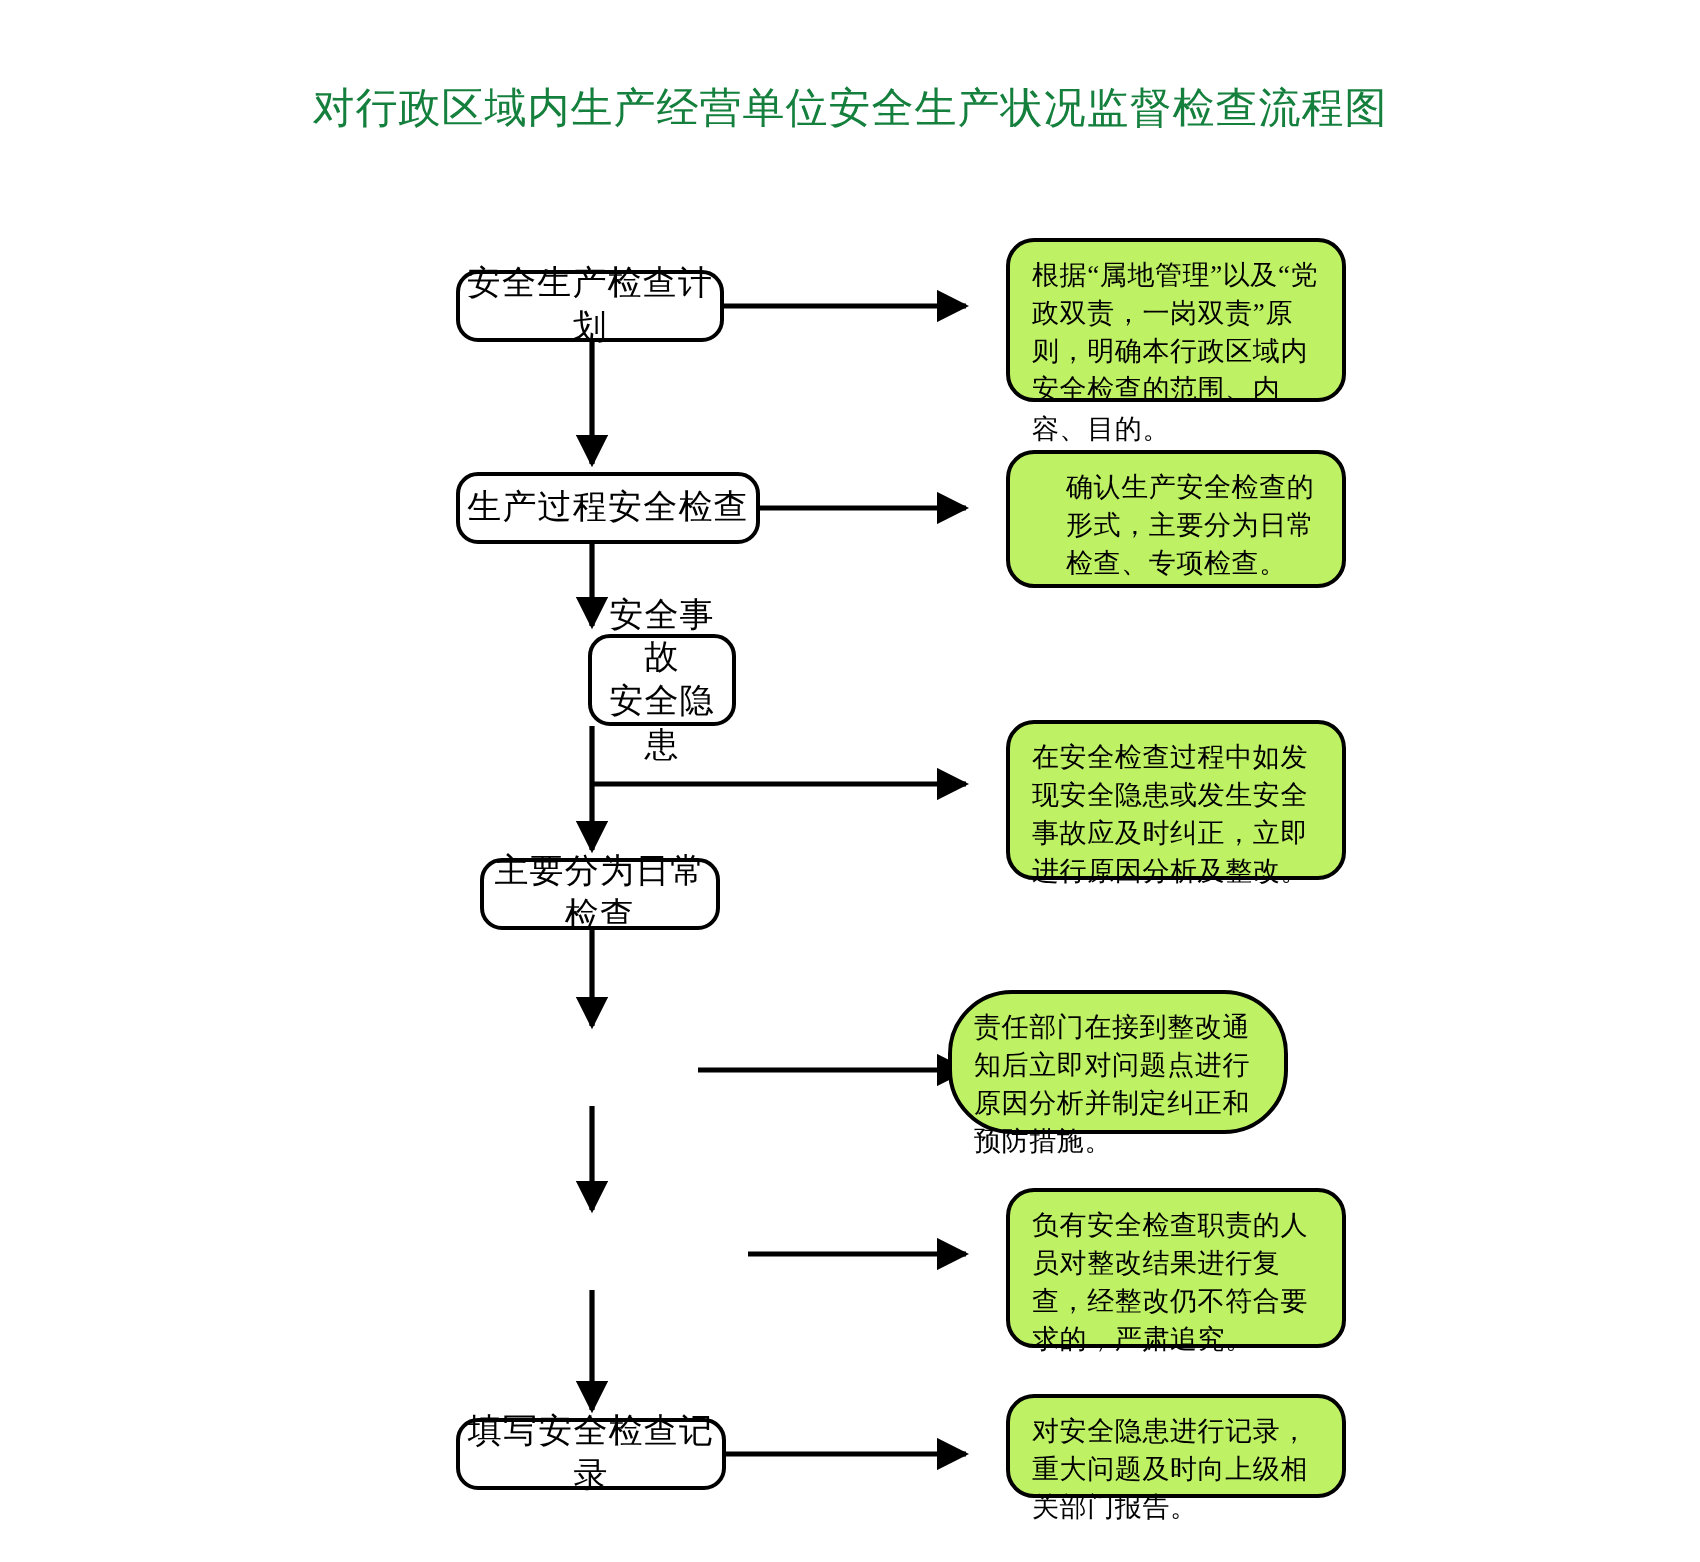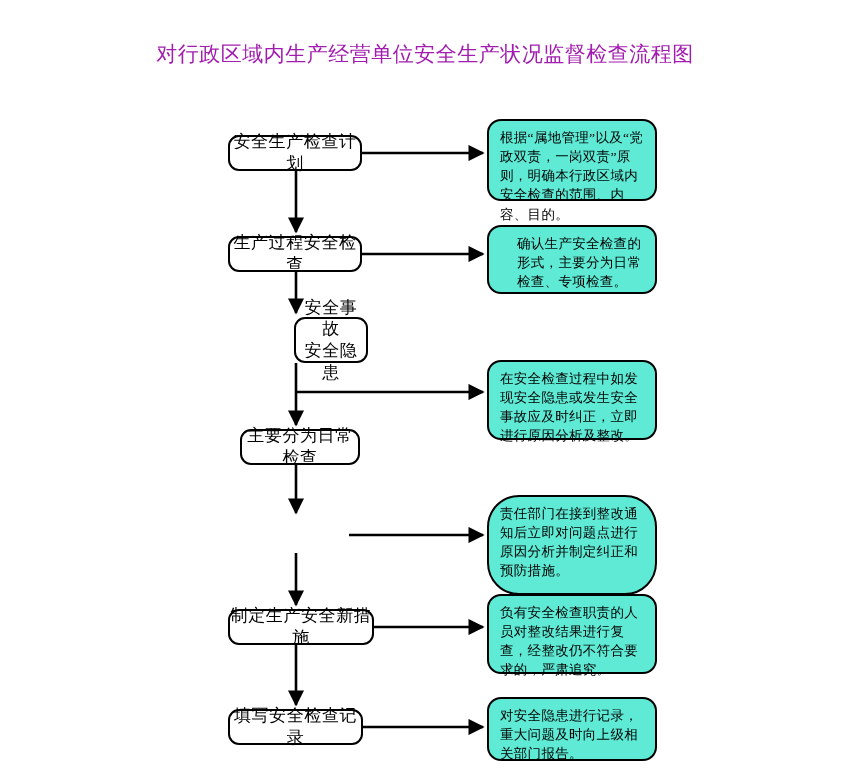--- a/index.html
+++ b/index.html
@@ -36,21 +36,21 @@
 
   .page-title {
     position: absolute;
     left: 0;
     top: 40px;
     width: 850px;
     text-align: center;
     font-size: 21px;
     font-family: "Liberation Serif", "DejaVu Serif", serif;
     letter-spacing: 0.5px;
-    color: #a21caf;
+    color: #15803d;
     white-space: nowrap;
   }
 
   
   .node {
     position: absolute;
     box-sizing: border-box;
     border: 2px solid #000000;
     border-radius: 11px;
     background: #ffffff;
@@ -69,29 +69,30 @@
     display: block;
     white-space: pre-line;
   }
 
   
   .note {
     position: absolute;
     box-sizing: border-box;
     border: 2px solid #000000;
     border-radius: 14px;
-    background: #5eead4;
+    background: #bef264;
     font-size: 13.5px;
     line-height: 1.42;
     font-family: "Liberation Serif", "DejaVu Serif", serif;
     color: #000000;
     letter-spacing: 0.3px;
     padding: 7px 9px 6px 11px;
     text-align: left;
     z-index: 3;
+    margin-left: 16px;
   }
   .note .note-text {
     display: block;
   }
 </style>
 </head>
 <body>
 
 <div id="canvas">
 
@@ -120,59 +121,56 @@
       <line x1="349" y1="535" x2="483" y2="535" marker-end="url(#arrow)"></line>
       <line x1="374" y1="627" x2="483" y2="627" marker-end="url(#arrow)"></line>
       <line x1="363" y1="727" x2="483" y2="727" marker-end="url(#arrow)"></line>
     </g>
   </svg>
 
   <div class="node" style="left:228px; top:135px; width:134px; height:36px;">
     <span class="node-label">安全生产检查计划</span>
   </div>
 
-  <div class="node" style="left:228px; top:236px; width:134px; height:36px;">
+  <div class="node" style="left:228px; top:236px; width:152px; height:36px;">
     <span class="node-label">生产过程安全检查</span>
   </div>
 
   <div class="node" style="left:255px; top:317px; width:74px; height:46px;margin-left:39px;">
     <span class="node-label">安全事故
 安全隐患</span>
   </div>
 
   <div class="node" style="left:240px; top:429px; width:120px; height:36px;">
     <span class="node-label">主要分为日常检查</span>
   </div>
 
 
-  <div class="node" style="left:228px; top:609px; width:146px; height:36px;">
-    <span class="node-label">制定生产安全新措施</span>
-  </div>
 
   <div class="node" style="left:228px; top:709px; width:135px; height:36px;">
     <span class="node-label">填写安全检查记录</span>
   </div>
 
   <div class="note" style="left:487px; top:119px; width:170px; height:82px;">
     <span class="note-text">根据“属地管理”以及“党政双责，一岗双责”原则，明确本行政区域内安全检查的范围、内容、目的。</span>
   </div>
 
   <div class="note" style="left:487px; top:225px; width:170px; height:69px;padding-left:28px;">
     <span class="note-text">确认生产安全检查的形式，主要分为日常检查、专项检查。</span>
   </div>
 
   <div class="note" style="left:487px; top:360px; width:170px; height:80px;">
     <span class="note-text">在安全检查过程中如发现安全隐患或发生安全事故应及时纠正，立即进行原因分析及整改。</span>
   </div>
 
-  <div class="note" style="left:487px; top:495px; width:170px; height:100px;border-radius:32px;">
+  <div class="note" style="left:458px; top:495px; width:170px; height:72px;border-radius:32px;">
     <span class="note-text">责任部门在接到整改通知后立即对问题点进行原因分析并制定纠正和预防措施。</span>
   </div>
 
   <div class="note" style="left:487px; top:594px; width:170px; height:80px;">
     <span class="note-text">负有安全检查职责的人员对整改结果进行复查，经整改仍不符合要求的，严肃追究。</span>
   </div>
 
-  <div class="note" style="left:487px; top:697px; width:170px; height:64px;">
+  <div class="note" style="left:487px; top:697px; width:170px; height:52px;">
     <span class="note-text">对安全隐患进行记录，重大问题及时向上级相关部门报告。</span>
   </div>
 
 </div>
 
 </body></html>

